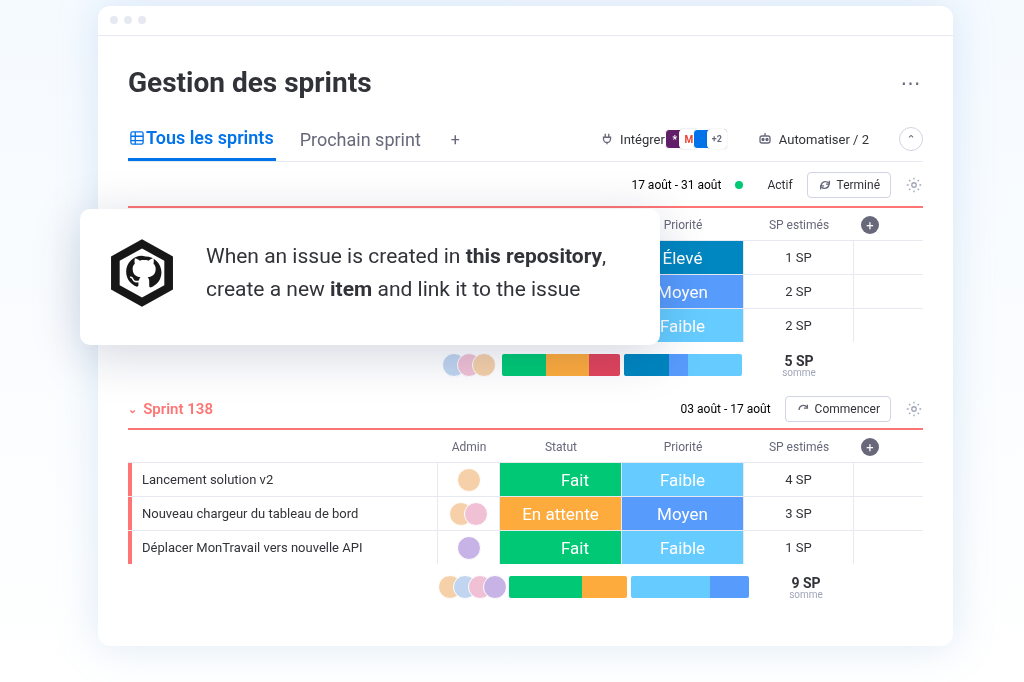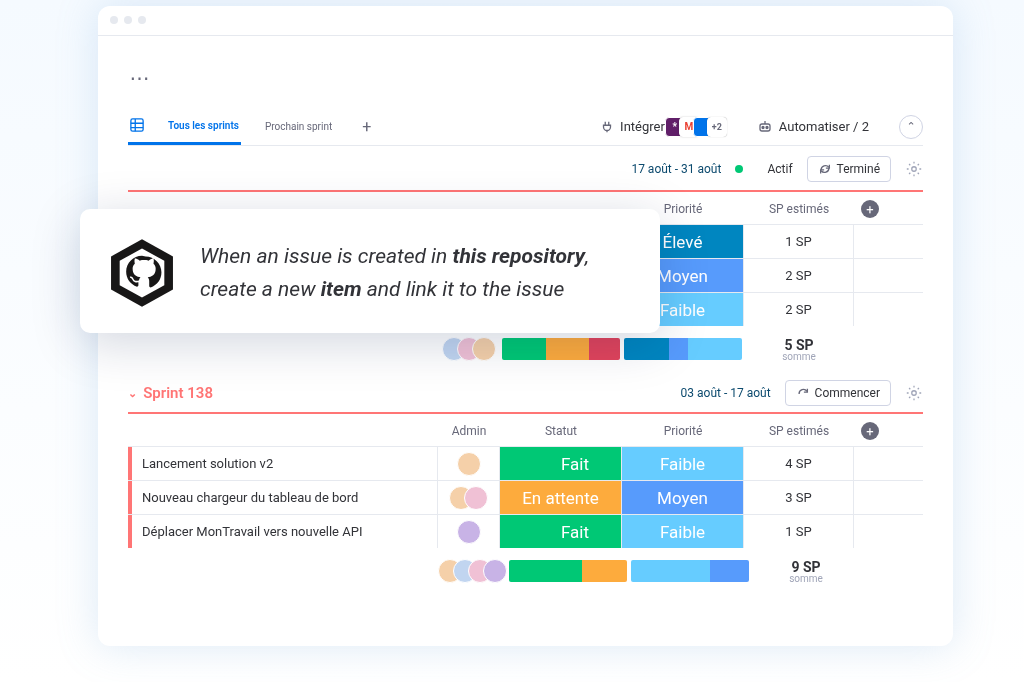--- a/index.html
+++ b/index.html
@@ -22,40 +22,40 @@
   }
   .window-buttons { position:absolute; top:10px; left:12px; display:flex; gap:6px;}
   .window-dot { width:8px; height:8px; border-radius:50%; background:#e6e9ef; }
   .title-bar { height:30px; border-bottom:1px solid #e6e9ef;}
   .page-content { padding: 24px 30px 0 30px; }
   .page-head { display:flex; align-items:center; justify-content:space-between; margin-top:6px; margin-bottom:18px;}
   .page-title { font-size:28px; font-weight:700; color:#323338; }
   .more-dots { width:24px; text-align:center; color:#676879; font-size:20px; letter-spacing:1px; cursor:pointer;}
   .tabs-row { display:flex; align-items:center; border-bottom:1px solid #e6e9ef; }
   .tabs-left { display:flex; align-items:center; gap:22px; }
-  .tab { font-size:10px; color:#676879; padding:10px 2px; cursor:pointer; display:flex; align-items:center; gap:24px;}
+  .tab { font-size:18px; color:#676879; padding:10px 2px; cursor:pointer; display:flex; align-items:center; gap:2px;}
   .tab.active { color:#0073ea; border-bottom:3px solid #0073ea; font-weight:600; }
   .grid-icon { display:inline-block; width:14px; height:14px; }
   .grid-icon svg { display:block; }
   .add-tab { font-size:16px; color:#676879; cursor:pointer; padding:0 6px;}
   .tabs-right { margin-left:auto; display:flex; align-items:center; gap:30px; font-size:13px; color:#323338;}
   .integrate { display:flex; align-items:center; gap:6px; cursor:pointer;}
   .chips-row { display:flex; align-items:center;}
   .hex-chip { width:20px; height:20px; border-radius:4px; margin-left:-6px; border:1.5px solid #fff; display:flex; align-items:center; justify-content:center; font-size:10px; font-weight:700; color:#fff;}
   .hex-slack { background:#611f69; }
   .hex-gmail { background:#fff; color:#ea4335; border:1.5px solid #fff; box-shadow:0 0 2px rgba(0,0,0,.2);}
   .hex-blue  { background:#0073ea; }
   .hex-more  { background:#fff; color:#676879; font-size:9px; box-shadow:0 0 1px rgba(0,0,0,.3);}
   .automate { display:flex; align-items:center; gap:6px; cursor:pointer;}
   .robot-icon { width:16px; height:16px; }
   .chev-circle { width:24px; height:24px; border-radius:50%; border:1px solid #d0d4e4; display:flex; align-items:center; justify-content:center; cursor:pointer; font-size:11px; color:#676879;}
 
   
   .group-bar { display:flex; align-items:center; justify-content:flex-end; gap:14px; padding:10px 0 8px 0; font-size:12px; color:#323338;}
-  .date-range { color:#0c4a6e;}
+  .date-range { color:#000000;}
   .status-dot { width:8px; height:8px; border-radius:50%; background:#00c875; display:inline-block;}
   .btn { border:1px solid #d0d4e4; border-radius:4px; padding:5px 10px; background:#fff; display:flex; align-items:center; gap:5px; font-size:12px; cursor:pointer; color:#323338;}
   .gear-icon { width:18px; height:18px; color:#676879; cursor:pointer;}
   .sync-icon { width:14px; height:14px; }
   .group-underline { height:2px; background:#ff7575; margin-bottom:2px; }
 
   
   .table-head { display:flex; align-items:center; font-size:12px; color:#676879; padding:6px 0;}
   .col-item { flex:0 0 310px; }
   .col-admin { flex:0 0 62px; text-align:center;}
@@ -99,24 +99,23 @@
   .chev-down { font-size:11px; color:#ff7575;}
 
   
   .gh-callout {
     position:absolute;
     top:209px; left:80px;
     width:580px;
     background:#ffffff;
     border-radius:10px;
     box-shadow:0 10px 50px rgba(0,30,80,0.18);
-    padding:28px 28px 24px 26px;
-    display:flex; align-items:center; gap:22px;
+    padding:28px 28px 36px 26px;
+    display:flex; align-items:center; gap:28px;
     z-index:20;
-    font-style:italic;
   }
   .gh-hex { width:72px; height:72px; flex-shrink:0; display:flex; align-items:center; justify-content:center;}
   .gh-hex svg { width:72px; height:72px; }
   .gh-text { font-size:21px; color:#323338; line-height:1.55; font-weight:400;}
   .gh-text b { font-weight:700; }
 
 </style>
 </head>
 <body>
 
@@ -124,20 +123,21 @@
   <div class="title-bar">
     <div class="window-buttons">
       <div class="window-dot"></div>
       <div class="window-dot"></div>
       <div class="window-dot"></div>
     </div>
   </div>
 
   <div class="page-content">
     <div class="page-head">
+      <h1 class="page-title">Gestion des sprints</h1>
       <div class="more-dots">⋯</div>
     </div>
 
     <div class="tabs-row">
       <div class="tabs-left">
         <div class="tab active">
           <span class="grid-icon">
             <svg viewBox="0 0 16 16" fill="none" stroke="#0073ea" stroke-width="1.5">
               <rect x="1" y="1" width="14" height="14" rx="2"></rect>
               <line x1="1" y1="6" x2="15" y2="6"></line>

